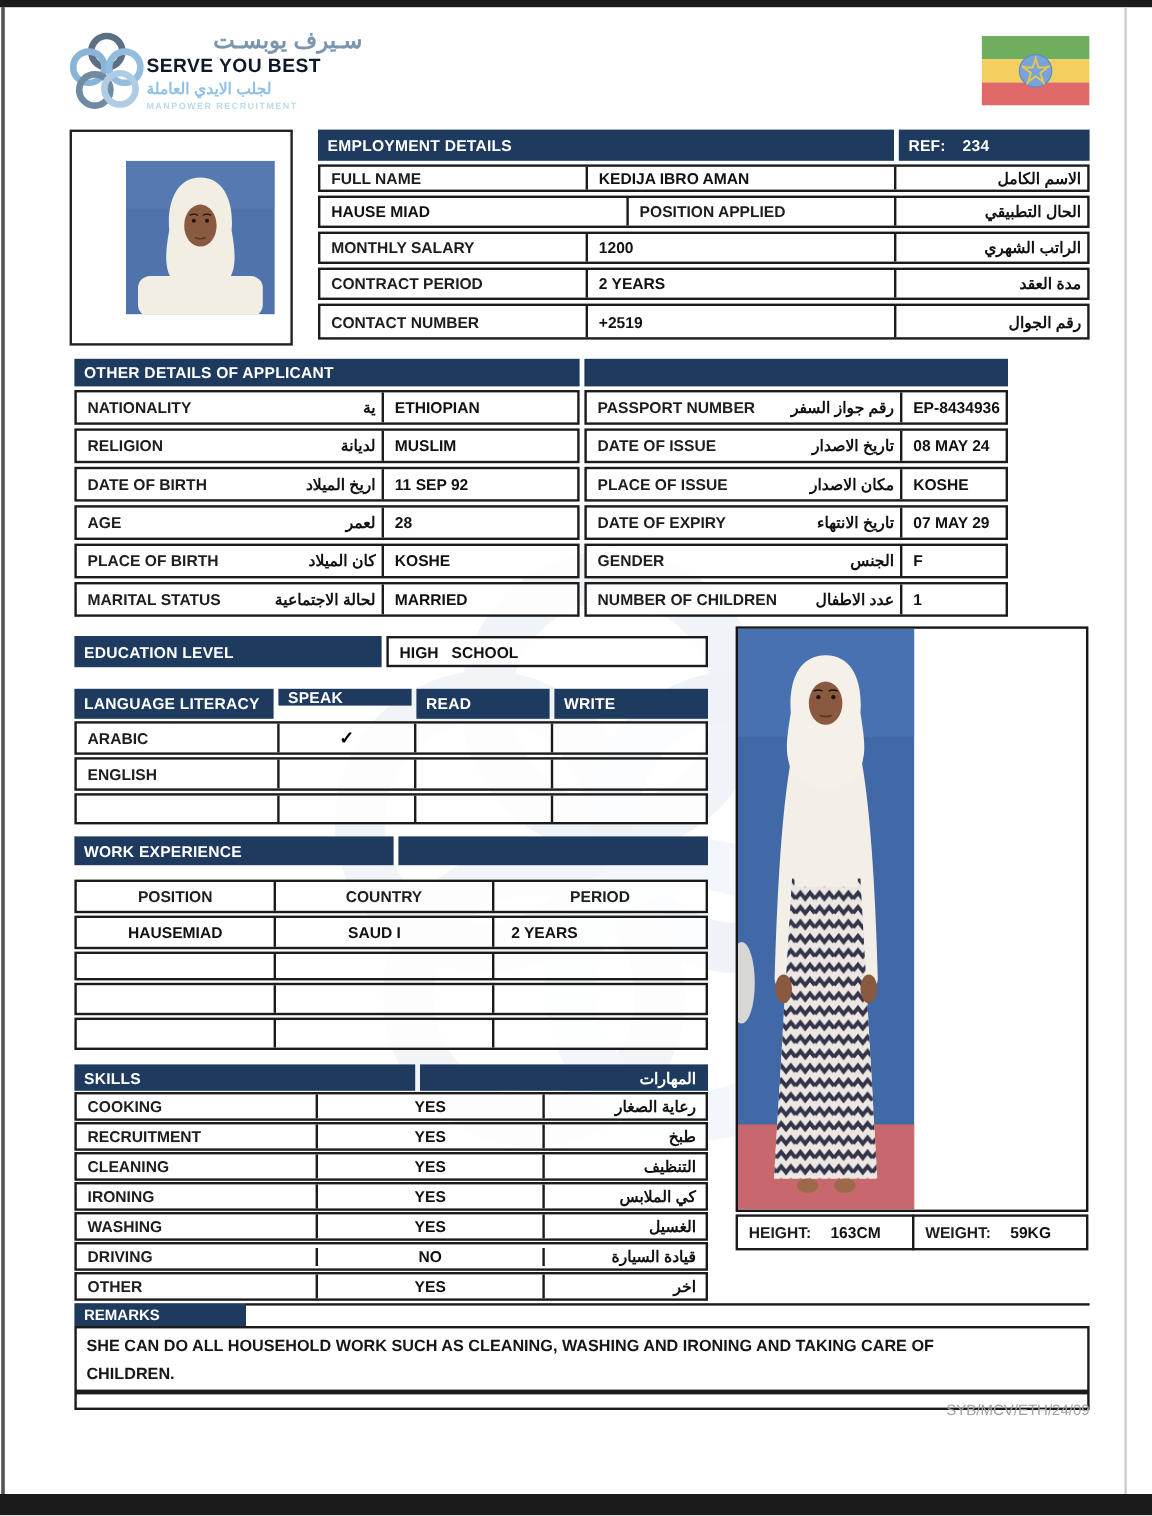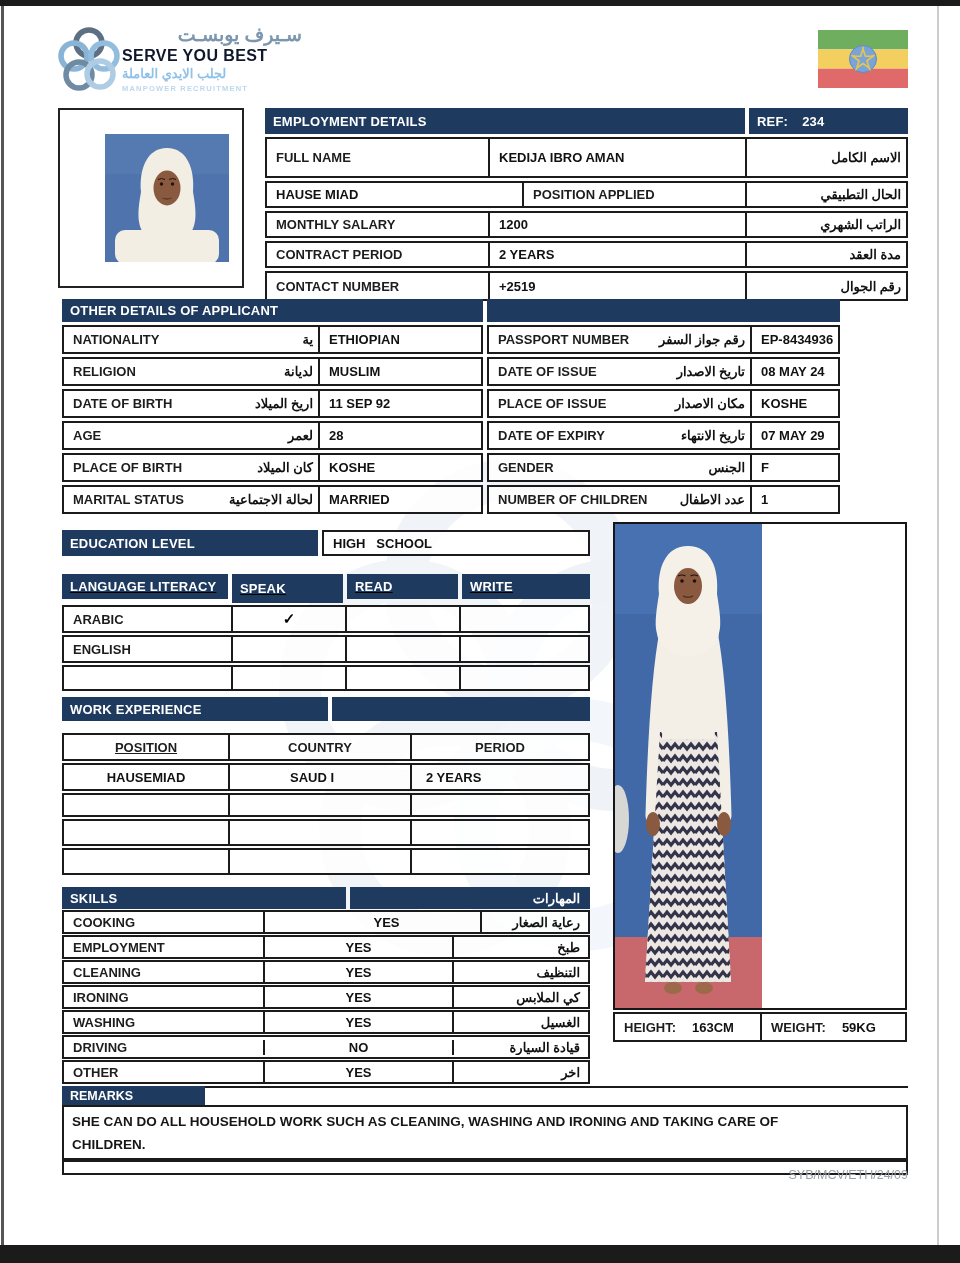--- a/index.html
+++ b/index.html
@@ -94,21 +94,21 @@
       <div class="navy" style="flex:0 0 480px;height:26px;">
         <span class="pl hdrtxt">EMPLOYMENT DETAILS</span>
       </div>
       <div class="gap3"></div>
       <div class="navy" style="flex:1;height:26px;">
         <span class="pl hdrtxt">REF:</span>
         <span class="hdrtxt" style="margin-left:14px;">234</span>
       </div>
     </div>
 
-    <div class="trow" style="height:41px;">
+    <div class="trow" style="height:23px;">
       <div class="tcell" style="flex:0 0 223px;">
           <span class="lbl">FULL NAME</span>
         </div>
       <div class="tcell" style="flex:0 0 257px;">
           <span class="val">KEDIJA IBRO AMAN</span>
         </div>
       <div class="tcell last">
           <span class="ar" dir="rtl">الاسم الكامل</span>
         </div>
     </div>
@@ -291,26 +291,26 @@
     </div>
     <div class="gap3"></div>
     <div class="trow" style="flex:1;height:26px;margin-bottom:0;">
       <div class="tcell last">
           <span class="val ws-pre">HIGH   SCHOOL</span>
         </div>
     </div>
   </div>
 
   <div class="abs" style="left:62px;top:574px;width:528px;z-index:2;">
-    <div style="display:flex;margin-bottom:2px;text-decoration:underline;">
+    <div style="display:flex;margin-bottom:2px;">
       <div class="navy" style="flex:0 0 166px;height:25px;">
           <span class="pl hdrtxt">LANGUAGE LITERACY</span>
         </div>
       <div class="gap3"></div>
-      <div class="navy" style="flex:0 0 111px;height:29px;">
+      <div class="navy" style="flex:0 0 111px;height:14px;">
           <span class="pl hdrtxt">SPEAK</span>
         </div>
       <div class="gap3"></div>
       <div class="navy" style="flex:0 0 111px;height:25px;">
           <span class="pl hdrtxt">READ</span>
         </div>
       <div class="gap3"></div>
       <div class="navy" style="flex:1;height:25px;">
           <span class="pl hdrtxt">WRITE</span>
         </div>
@@ -362,21 +362,21 @@
   <div class="abs" style="left:62px;top:697px;width:528px;z-index:2;">
     <div style="display:flex;margin-bottom:12px;">
       <div class="navy" style="flex:0 0 266px;height:24px;">
           <span class="pl hdrtxt">WORK EXPERIENCE</span>
         </div>
       <div class="gap3"></div>
       <div class="navy" style="flex:1;height:24px;"></div>
     </div>
     <div class="trow" style="height:28px;margin-bottom:2px;">
       <div class="tcell center" style="flex:0 0 166px;">
-          <span class="lbl" style="padding-left:0;text-decoration:underline;">POSITION</span>
+          <span class="lbl" style="padding-left:0;">POSITION</span>
         </div>
       <div class="tcell center" style="flex:0 0 182px;">
           <span class="lbl" style="padding-left:0;">COUNTRY</span>
         </div>
       <div class="tcell last center">
           <span class="lbl" style="padding-left:0;">PERIOD</span>
         </div>
     </div>
     <div class="trow" style="height:28px;margin-bottom:2px;">
       <div class="tcell center" style="flex:0 0 166px;">
@@ -474,34 +474,34 @@
   <div class="abs" style="left:62px;top:887px;width:528px;z-index:2;">
     <div style="display:flex;margin-bottom:1px;">
       <div class="navy" style="flex:0 0 284px;height:22px;">
           <span class="pl hdrtxt">SKILLS</span>
         </div>
       <div class="gap3"></div>
       <div class="navy" style="flex:1;height:22px;justify-content:flex-end;">
           <span class="hdrtxt" dir="rtl" style="padding-right:10px;">المهارات</span>
         </div>
     </div>
-    <div class="trow" style="height:24px;margin-bottom:1px;gap:28px;">
+    <div class="trow" style="height:24px;margin-bottom:1px;">
       <div class="tcell" style="flex:0 0 201px;">
           <span class="lbl">COOKING</span>
         </div>
       <div class="tcell center" style="flex:0 0 189px;">
           <span class="val" style="padding-left:0;">YES</span>
         </div>
       <div class="tcell last" style="justify-content:flex-end;">
           <span class="ar" dir="rtl" style="padding-right:8px;">رعاية الصغار</span>
         </div>
     </div>
     <div class="trow" style="height:24px;margin-bottom:1px;">
       <div class="tcell" style="flex:0 0 201px;">
-          <span class="lbl">EMPLOYMENT</span>
+          <span class="lbl">RECRUITMENT</span>
         </div>
       <div class="tcell center" style="flex:0 0 189px;">
           <span class="val" style="padding-left:0;">YES</span>
         </div>
       <div class="tcell last" style="justify-content:flex-end;">
           <span class="ar" dir="rtl" style="padding-right:8px;">طبخ</span>
         </div>
     </div>
     <div class="trow" style="height:24px;margin-bottom:1px;">
       <div class="tcell" style="flex:0 0 201px;">

